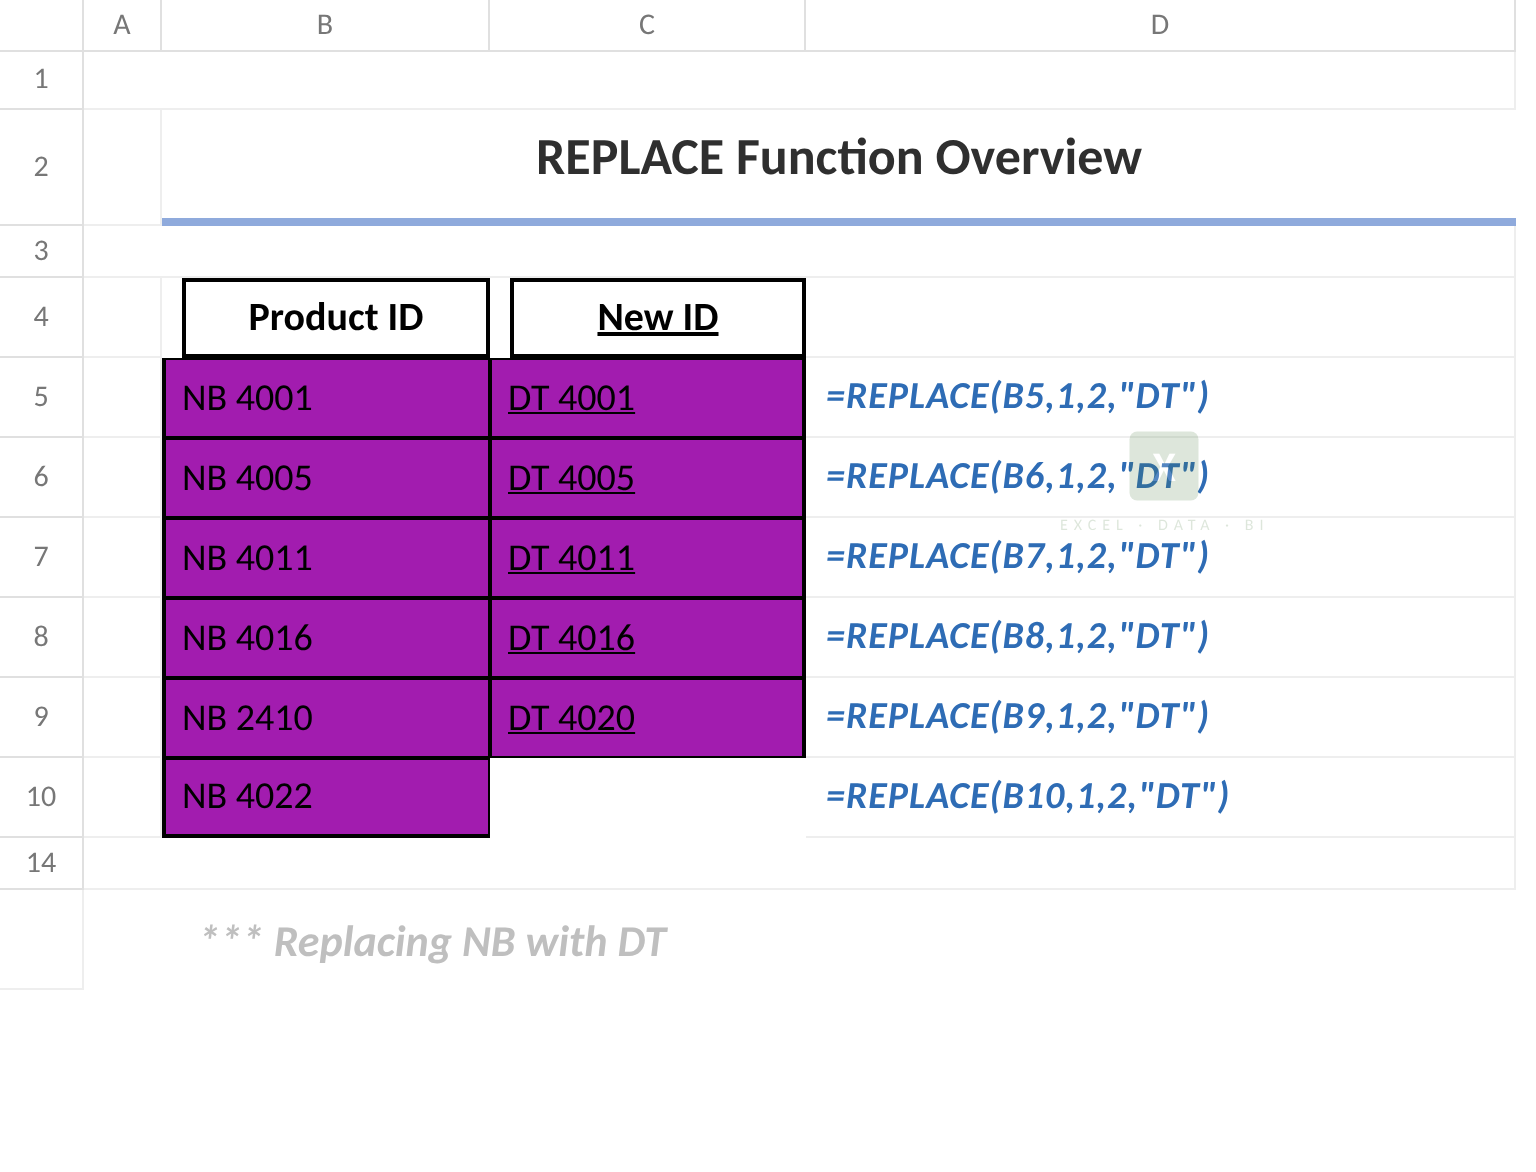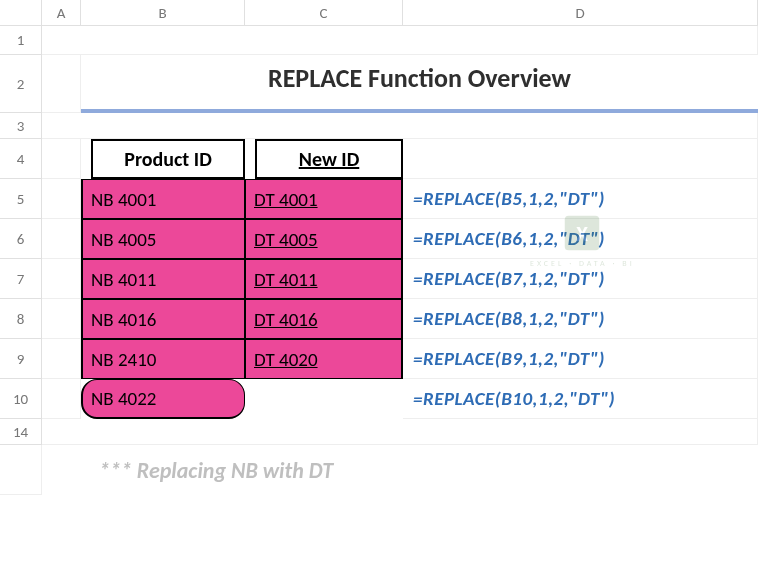--- a/index.html
+++ b/index.html
@@ -4,31 +4,31 @@
 <style>
 * { box-sizing: border-box; margin: 0; padding: 0; }
 body { font-family: Calibri, Arial, sans-serif; background: #fff; width: 768px; height: 586px; position: relative; }
 .sheet { display: grid; grid-template-columns: 42px 39px 164px 158px 355px; grid-template-rows: 26px 29px 58px 26px 40px repeat(6, 40px) 26px 50px; border-collapse: collapse; }
 .colhdr, .rowhdr { background: #fff; color: #777; font-size: 15px; display: flex; align-items: center; justify-content: center; border: 1px solid #e0e0e0; border-top: none; border-left: none; }
 .rowhdr { justify-content: center; }
 .corner { background: #fff; border: 1px solid #e0e0e0; border-top: none; border-left: none; }
 .cell { border-right: 1px solid #eee; border-bottom: 1px solid #eee; display: flex; align-items: center; padding: 0 6px; font-size: 18px; }
 .title-cell { grid-column: 3 / 6; grid-row: 3; display: flex; align-items: center; justify-content: center; font-size: 26px; font-weight: bold; color: #2f2f2f; border-bottom: 4px solid #8faadc; padding-bottom: 8px; }
 .hdr-cell { font-weight: bold; font-size: 20px; justify-content: center; background: #fff; border: 2px solid #000; }
-.data-cell { border: 1px solid #000; background: #ec4899; font-size: 19px; padding-left: 8px; }
+.data-cell { border: 1px solid #000; background: #a21caf; font-size: 19px; padding-left: 8px; }
 .formula { color: #2e6cb5; font-style: italic; font-weight: bold; font-size: 19px; padding-left: 10px; letter-spacing: 0.5px; }
 .note { color: #bfbfbf; font-style: italic; font-weight: bold; font-size: 22px; padding-left: 18px; grid-column: 3 / 6; grid-row: 13; display: flex; align-items: center; }
 .watermark { position: absolute; top: 210px; left: 530px; opacity: 0.18; text-align: center; pointer-events: none; }
 .wm-icon { width: 46px; height: 46px; margin: 0 auto 2px; }
 .wm-text { font-size: 20px; font-weight: bold; color: #4a7c3f; letter-spacing: 1px; }
 .wm-sub { font-size: 8px; color: #4a7c3f; letter-spacing: 3px; }
 .rb { border-right: 2.5px solid #000; text-decoration: underline; }
 .lb { border-left: 2.5px solid #000; }
 .tb { border-top: 2.5px solid #000; margin-left: 10px; }
-.bb { border-bottom: 2.5px solid #000; border-radius: 16px; }
+.bb { border-bottom: 2.5px solid #000; }
 </style>
 </head>
 <body>
 
 <div class="sheet">
   <div class="corner"></div>
   <div class="colhdr">A</div>
   <div class="colhdr">B</div>
   <div class="colhdr">C</div>
   <div class="colhdr">D</div>

